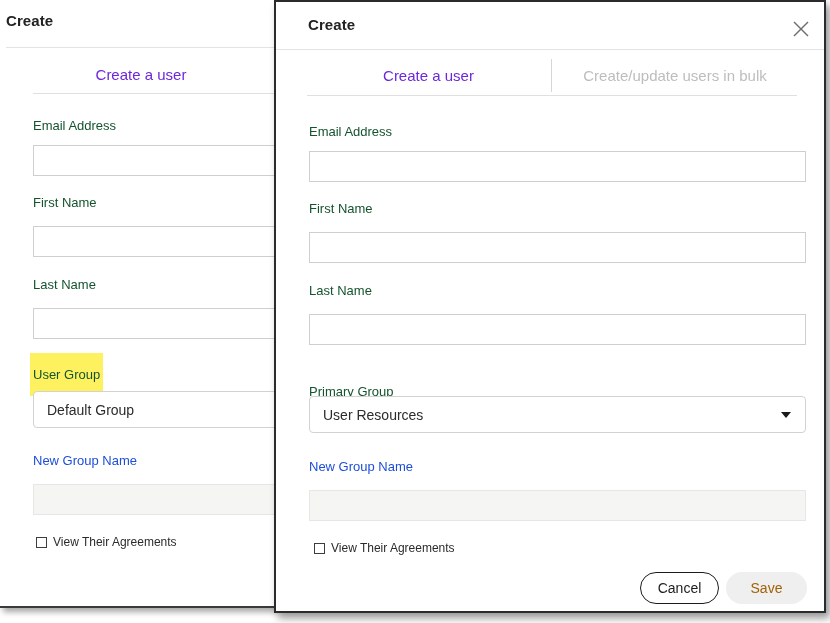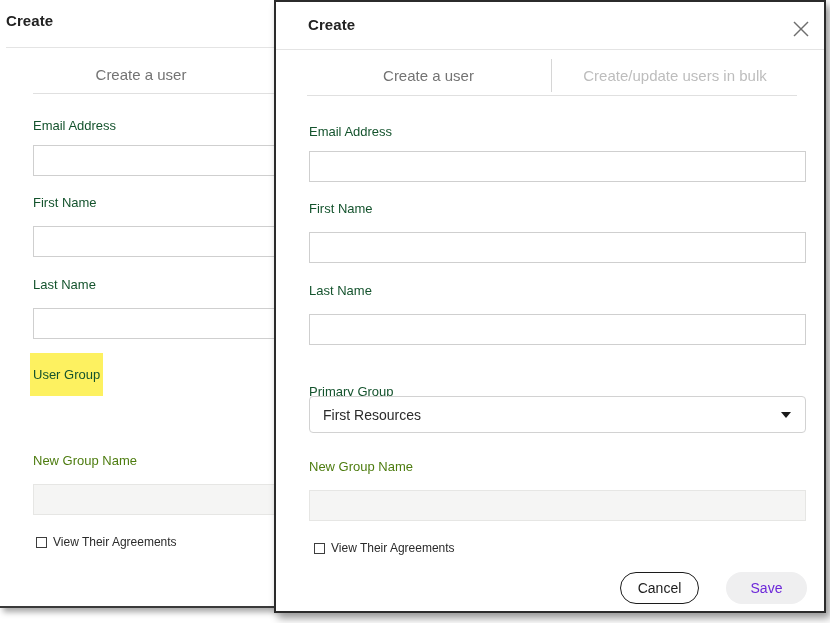--- a/index.html
+++ b/index.html
@@ -93,21 +93,21 @@
   }
 
   
   .tabs {
     position: absolute;
     display: flex;
     align-items: center;
   }
   .tab {
     font-size: 15px;
-    color: #737373;
+    color: #6d28d9;
     text-align: center;
     white-space: nowrap;
     cursor: pointer;
   }
   .tab.disabled {
     color: #bdbdbd;
     cursor: default;
   }
   .tab-divider {
     width: 1px;
@@ -120,21 +120,21 @@
     background: #e0e0e0;
   }
 
   
   .field-label {
     font-size: 13px;
     color: #14532d;
     position: absolute;
     white-space: nowrap;
   }
-  .field-label.muted { color: #4d7c0f; text-align: right; }
+  .field-label.muted { color: #1d4ed8; text-align: right; }
   .field-label.hl {
     background: #fdf160;
     padding: 14px 3px;
     text-align: right;
   }
   .textbox {
     position: absolute;
     box-sizing: border-box;
     border: 1px solid #cfcfcf;
     background: #ffffff;
@@ -205,21 +205,21 @@
   }
   .btn-cancel {
     border: 1.6px solid #1c1c1c;
     background: #ffffff;
     color: #1c1c1c;
     width: 79px;
   }
   .btn-save {
     border: none;
     background: #efeff0;
-    color: #6d28d9;
+    color: #a16207;
     width: 81px;
     cursor: default;
   }
 </style>
 </head>
 <body>
 
 <div id="root">
 
   <div class="back-panel">
@@ -240,20 +240,23 @@
       <div class="field-label" style="left:33px; top:118px;">Email Address</div>
       <div class="textbox" style="left:33px; top:145px; width:464px;"></div>
 
       <div class="field-label" style="left:33px; top:195px;">First Name</div>
       <div class="textbox" style="left:33px; top:226px; width:464px;"></div>
 
       <div class="field-label" style="left:33px; top:277px;">Last Name</div>
       <div class="textbox" style="left:33px; top:308px; width:464px;"></div>
 
       <div class="field-label hl" style="left:30px; top:353px;">User Group</div>
+      <div class="selectbox" style="left:33px; top:391px; width:464px;">
+        <span class="sel-value">Default Group</span>
+      </div>
 
       <div class="field-label muted" style="left:33px; top:453px;">New Group Name</div>
       <div class="textbox disabled" style="left:33px; top:484px; width:464px;"></div>
 
       <div class="checkrow" style="left:36px; top:535px;">
         <span class="checkbox-sq"></span>
         <span class="chk-label">View Their Agreements</span>
       </div>
 
     </div>
@@ -283,30 +286,30 @@
     <div class="textbox" style="left:33px; top:149px; width:497px;"></div>
 
     <div class="field-label" style="left:33px; top:199px;">First Name</div>
     <div class="textbox" style="left:33px; top:230px; width:497px;"></div>
 
     <div class="field-label" style="left:33px; top:281px;">Last Name</div>
     <div class="textbox" style="left:33px; top:312px; width:497px;"></div>
 
     <div class="field-label" style="left:33px; top:362px;margin-top:20px;">Primary Group</div>
     <div class="selectbox" style="left:33px; top:394px; width:497px;">
-      <span class="sel-value">First Resources</span>
+      <span class="sel-value">User Resources</span>
       <span class="caret-icon"></span>
     </div>
 
     <div class="field-label muted" style="left:33px; top:457px;">New Group Name</div>
     <div class="textbox disabled" style="left:33px; top:488px; width:497px;"></div>
 
     <div class="checkrow" style="left:38px; top:539px;">
       <span class="checkbox-sq"></span>
       <span class="chk-label">View Their Agreements</span>
     </div>
 
-    <div class="btn btn-cancel" style="left:344px; top:570px;text-align:right;">Cancel</div>
+    <div class="btn btn-cancel" style="left:364px; top:570px;text-align:right;">Cancel</div>
     <div class="btn btn-save" style="left:450px; top:570px;">Save</div>
 
   </div>
 
 </div>
 
 </body></html>

